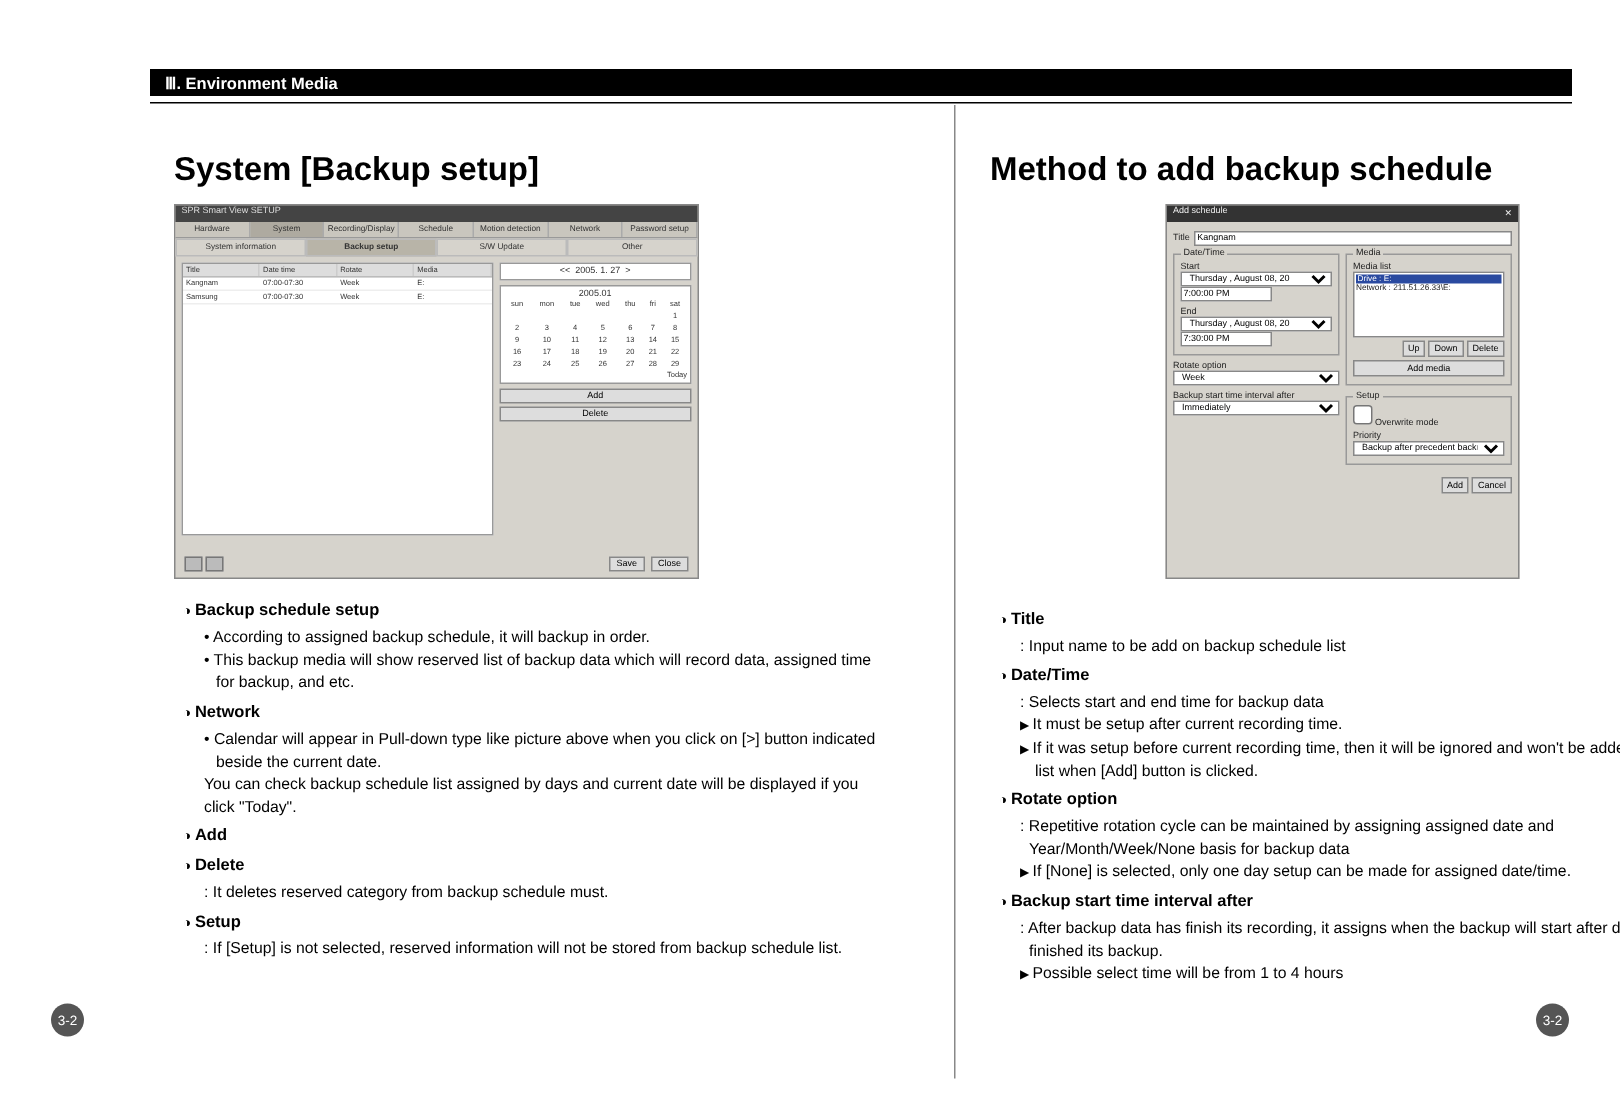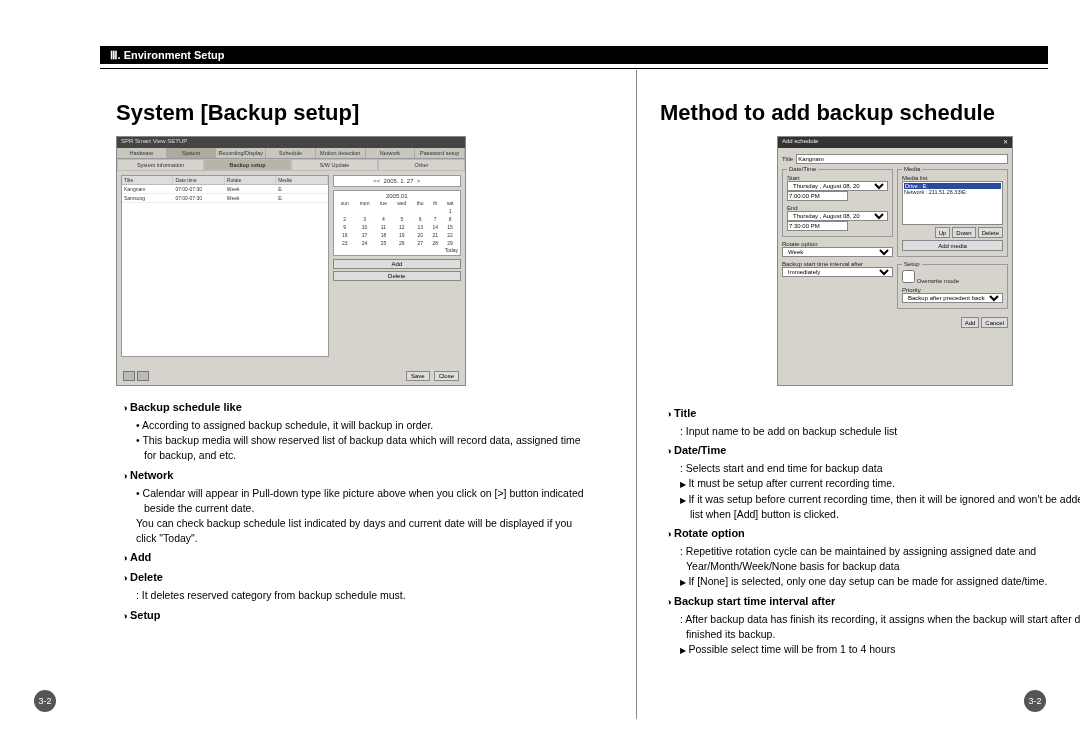--- a/index.html
+++ b/index.html
@@ -18,21 +18,21 @@
     background: #000;
     color: #fff;
     font-size: 11px;
     font-weight: bold;
     display: flex; align-items: center;
     padding-left: 10px;
   }
   .hr-line { position:absolute; top:68px; left:100px; right:32px; height:1px; background:#000; }
   .page-num {
     position: absolute;
-    bottom: 27px;
+    bottom: 48px;
     width: 22px; height: 22px;
     border-radius: 50%; background:#555; color:#fff;
     font-size: 9px; display:flex; align-items:center; justify-content:center;
   }
   .page-num.left { left: 34px; }
   .page-num.right { right: 34px; }
   .col {
     position: absolute;
     top: 100px; bottom: 32px;
     width: 470px;
@@ -100,21 +100,21 @@
   .desc .sub { margin-left: 20px; }
   .desc .arrow { margin-left: 20px; text-indent:-10px; padding-left:10px;}
   .desc .arrow::before { content:"▶ "; font-size:8px;}
   .desc .colon { margin-left: 20px; text-indent:-6px; padding-left:6px;}
   .desc .colon::before { content:": ";}
 </style>
 </head>
 <body>
 
 <div class="header-bar">
-  <span>Ⅲ. Environment Setup</span>
+  <span>Ⅲ. Environment Media</span>
 </div>
 <div class="hr-line"></div>
 
 <div class="page-num left">3-2</div>
 <div class="page-num right">3-2</div>
 
 <div class="divider"></div>
 
 <div class="col left">
   <h1 class="section">System [Backup setup]</h1>
@@ -233,34 +233,35 @@
       <div class="ico"></div>
       <div class="ico"></div>
     </div>
     <div class="footer">
       <button>Save</button>
       <button>Close</button>
     </div>
   </div>
 
   <div class="desc">
-    <div class="item">Backup schedule like</div>
+    <div class="item">Backup schedule setup</div>
     <div class="bullet">According to assigned backup schedule, it will backup in order.</div>
     <div class="bullet">This backup media will show reserved list of backup data which will record data, assigned time for backup, and etc.</div>
 
     <div class="item">Network</div>
     <div class="bullet">Calendar will appear in Pull-down type like picture above when you click on [&gt;] button indicated beside the current date.</div>
-    <div class="sub">You can check backup schedule list indicated by days and current date will be displayed if you click "Today".</div>
+    <div class="sub">You can check backup schedule list assigned by days and current date will be displayed if you click "Today".</div>
 
     <div class="item">Add</div>
 
     <div class="item">Delete</div>
     <div class="colon">It deletes reserved category from backup schedule must.</div>
 
     <div class="item">Setup</div>
+    <div class="colon">If [Setup] is not selected, reserved information will not be stored from backup schedule list.</div>
   </div>
 </div>
 
 <div class="col right">
   <h1 class="section">Method to add backup schedule</h1>
 
   <div class="shot shot2">
     <div class="titlebar">
       <span>Add schedule</span>
       <span>✕</span>

